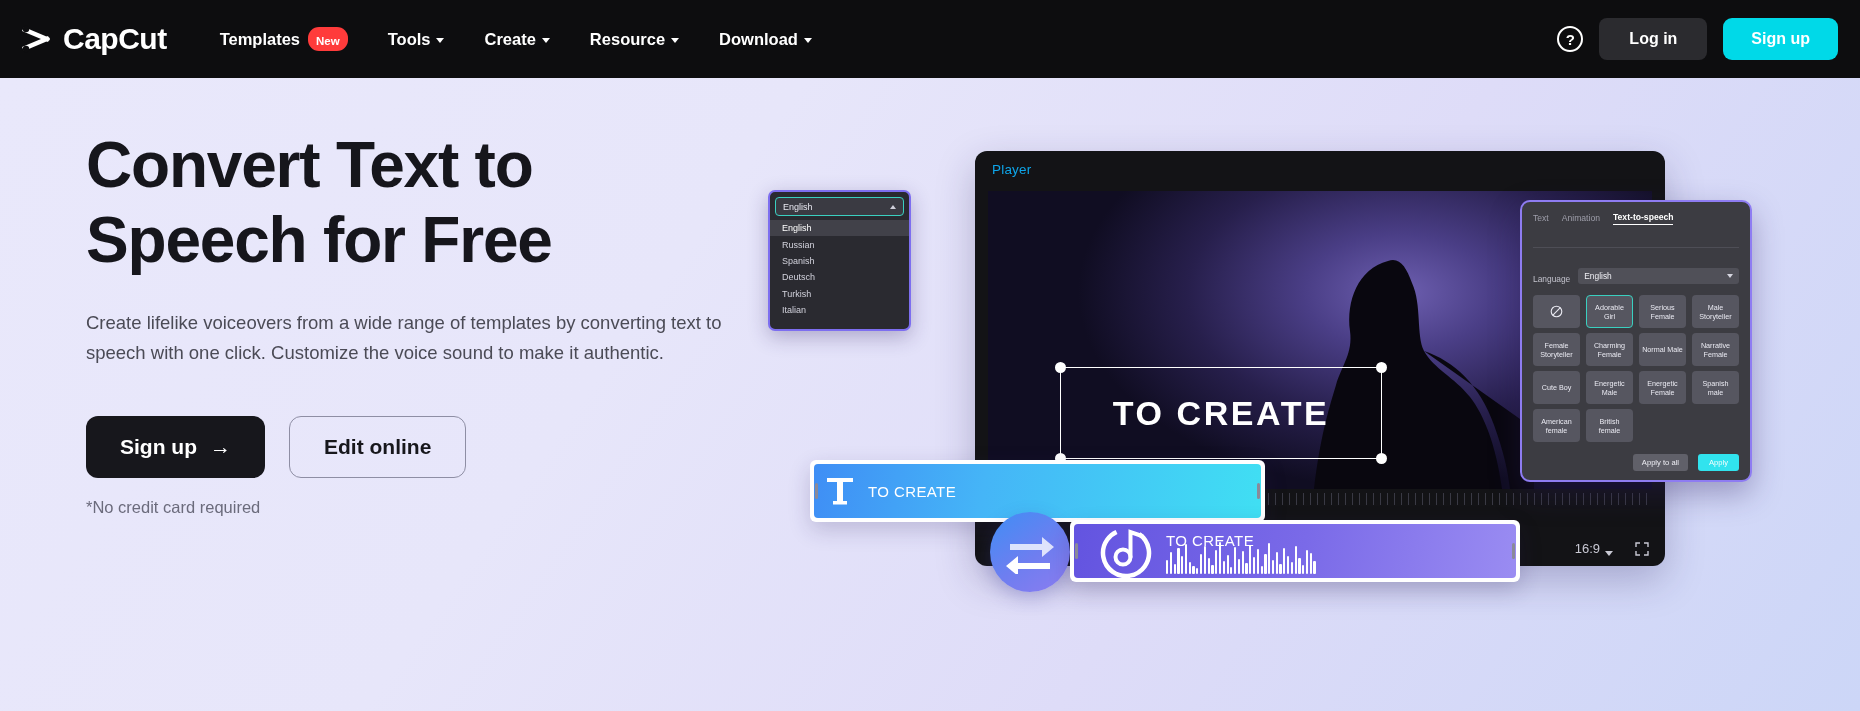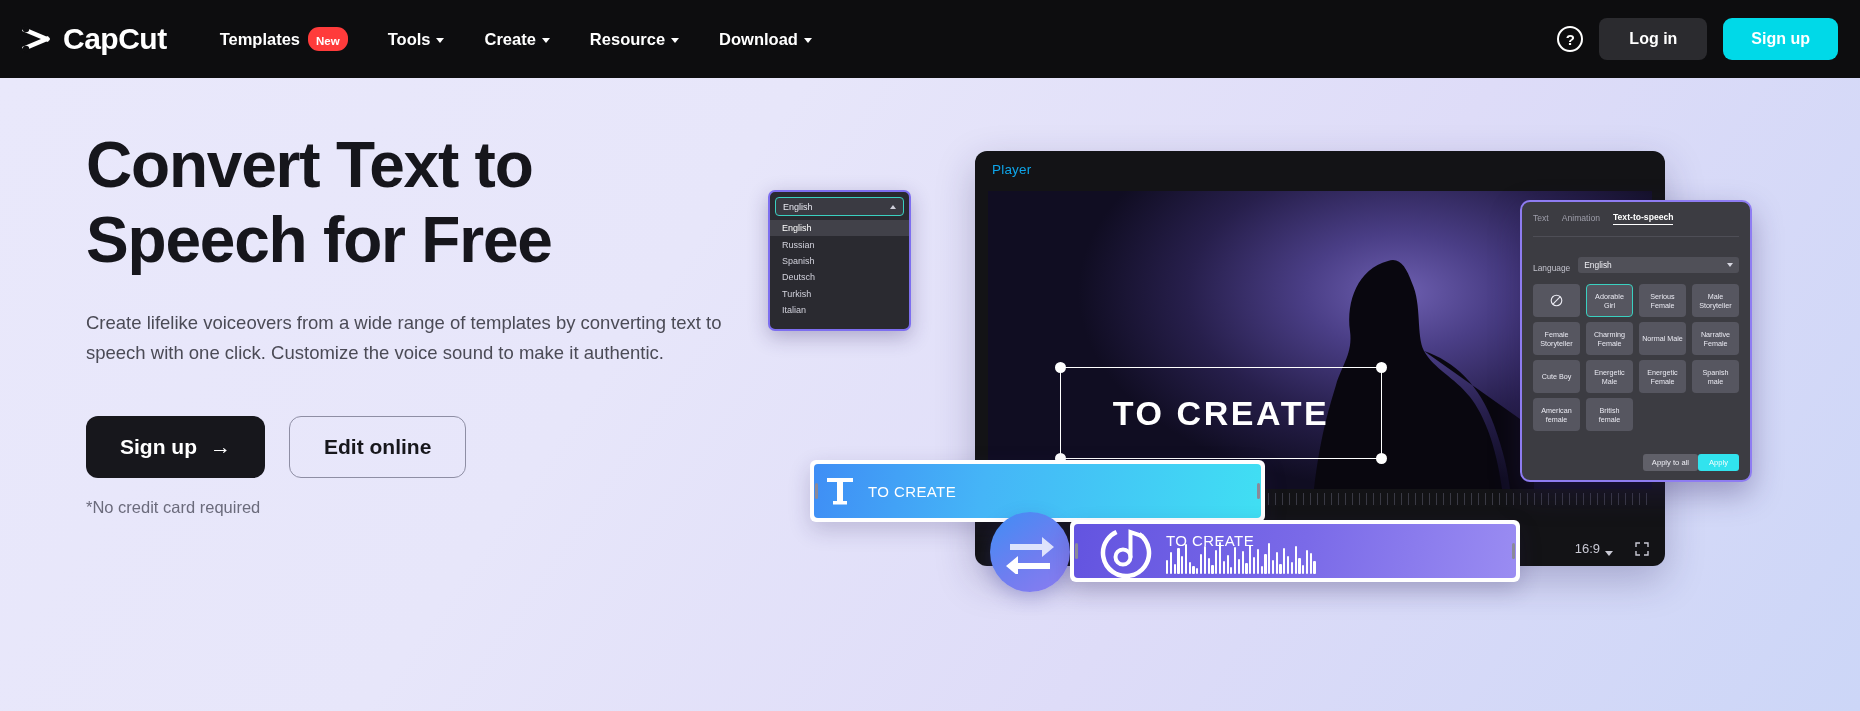--- a/index.html
+++ b/index.html
@@ -169,21 +169,21 @@
 
   
   .tts-panel {
     position: absolute; left: 545px; top: 128px; width: 232px; height: 282px;
     background: #3c3c42; border: 2.5px solid #8e7cf2; border-radius: 10px;
     box-shadow: 0 12px 30px rgba(45,30,95,0.34);
     padding: 10px 11px 0;
   }
   .tts-tabs {
     display: flex; gap: 13px; align-items: flex-end;
-    border-bottom: 1px solid #4e4e56; padding-bottom: 11px;
+    border-bottom: 1px solid #4e4e56; padding-bottom: 22px;
   }
   .tts-tab { color: #9e9eaa; font-size: 8.6px; cursor: pointer; padding-bottom: 2px; }
   .tts-tab.active {
     color: #ffffff; font-weight: 700;
     border-bottom: 1.6px solid #ffffff; padding-bottom: 2px;
   }
   .lang-row { display: flex; align-items: flex-end; gap: 8px; margin-top: 20px; }
   .lang-label { color: #c3c3cd; font-size: 8.4px; }
   .lang-field {
     flex: 1; height: 16px; background: #505058; border-radius: 3px;
@@ -199,21 +199,21 @@
     gap: 5px 6px;
   }
   .voice-cell {
     height: 33px; background: #565660; border-radius: 4px;
     display: flex; align-items: center; justify-content: center; text-align: center;
     color: #eaeaf2; font-size: 7.2px; line-height: 1.25; padding: 2px; cursor: pointer;
   }
   .voice-cell.selected { border: 1.4px solid #3ad0c0; background: #565660; }
   .voice-cell.none { font-size: 13px; }
   .tts-actions {
-    position: absolute; right: 11px; bottom: 9px; display: flex; gap: 0; align-items: flex-end;
+    position: absolute; right: 11px; bottom: 9px; display: flex; gap: 10px; align-items: flex-end;
   }
   .btn-apply-all {
     background: #606069; color: #eeeef5; font-size: 7.6px;
     border: none; border-radius: 3px; padding: 4px 9px; cursor: pointer;
   }
   .btn-apply {
     background: #31e3ee; color: #f4fdfe; font-size: 7.6px;
     border: none; border-radius: 3px; padding: 4px 11px; cursor: pointer;
   }
 

